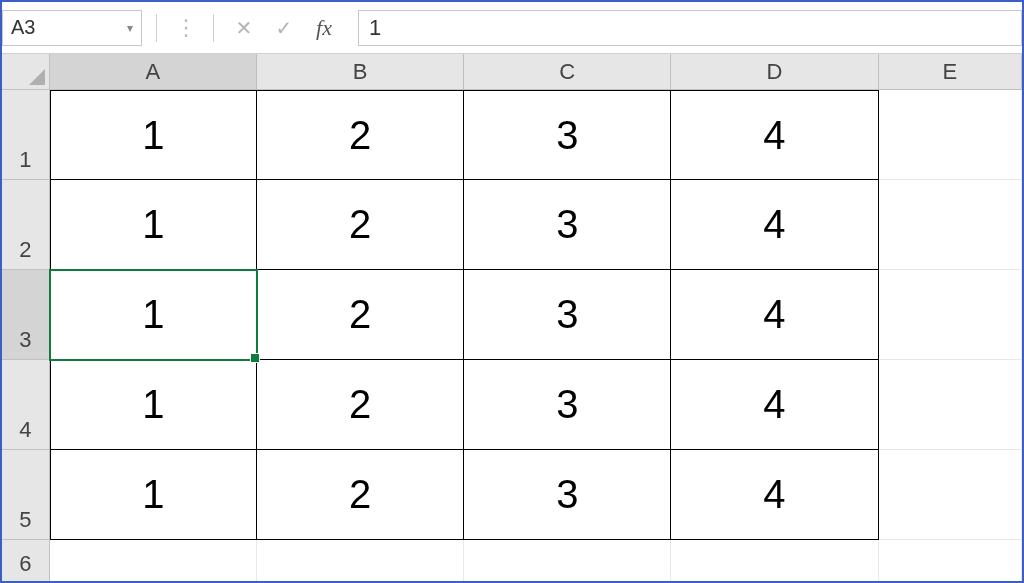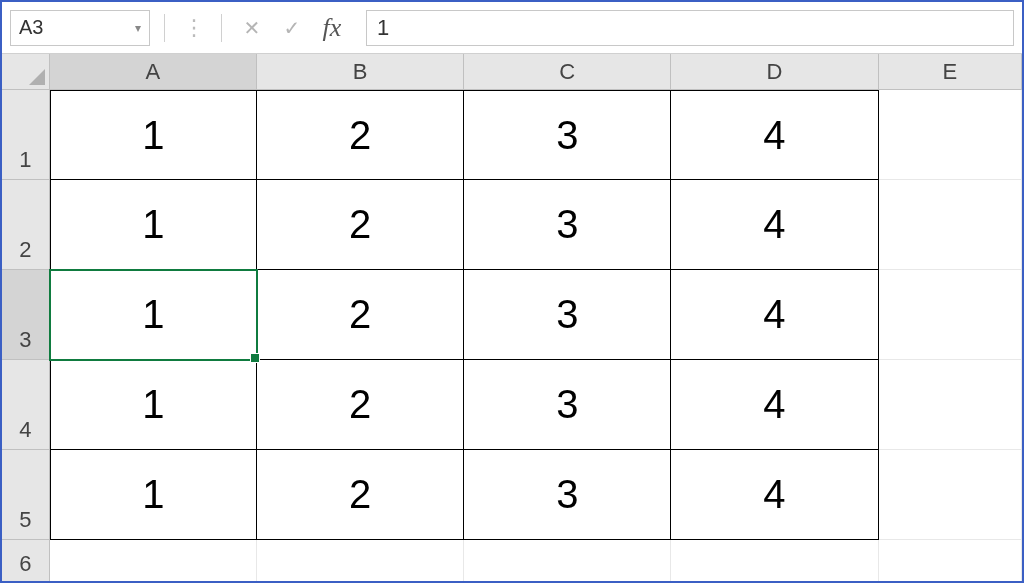--- a/index.html
+++ b/index.html
@@ -12,21 +12,20 @@
       background: #fff;
       border: 2px solid #3b5fc4;
       width: 1024px;
       height: 583px;
       overflow: hidden;
     }
     .formula-bar {
       display: flex;
       align-items: center;
       height: 52px;
-      padding: 8px;
       border-bottom: 1px solid #d0d0d0;
       background: #fff;
       gap: 8px;
     }
     .name-box {
       width: 140px;
       height: 36px;
       border: 1px solid #c8c8c8;
       background: #fff;
       display: flex;
@@ -60,21 +59,21 @@
       display: flex;
       align-items: center;
       justify-content: center;
       color: #b5b5b5;
       font-size: 20px;
     }
     .fbar-btn.fx {
       font-style: italic;
       font-family: "Times New Roman", serif;
       color: #555;
-      font-size: 26px;
+      font-size: 22px;
       font-weight: 500;
     }
     .formula-input {
       flex: 1;
       height: 36px;
       border: 1px solid #c8c8c8;
       background: #fff;
       padding: 0 10px;
       font-size: 22px;
       color: #333;

